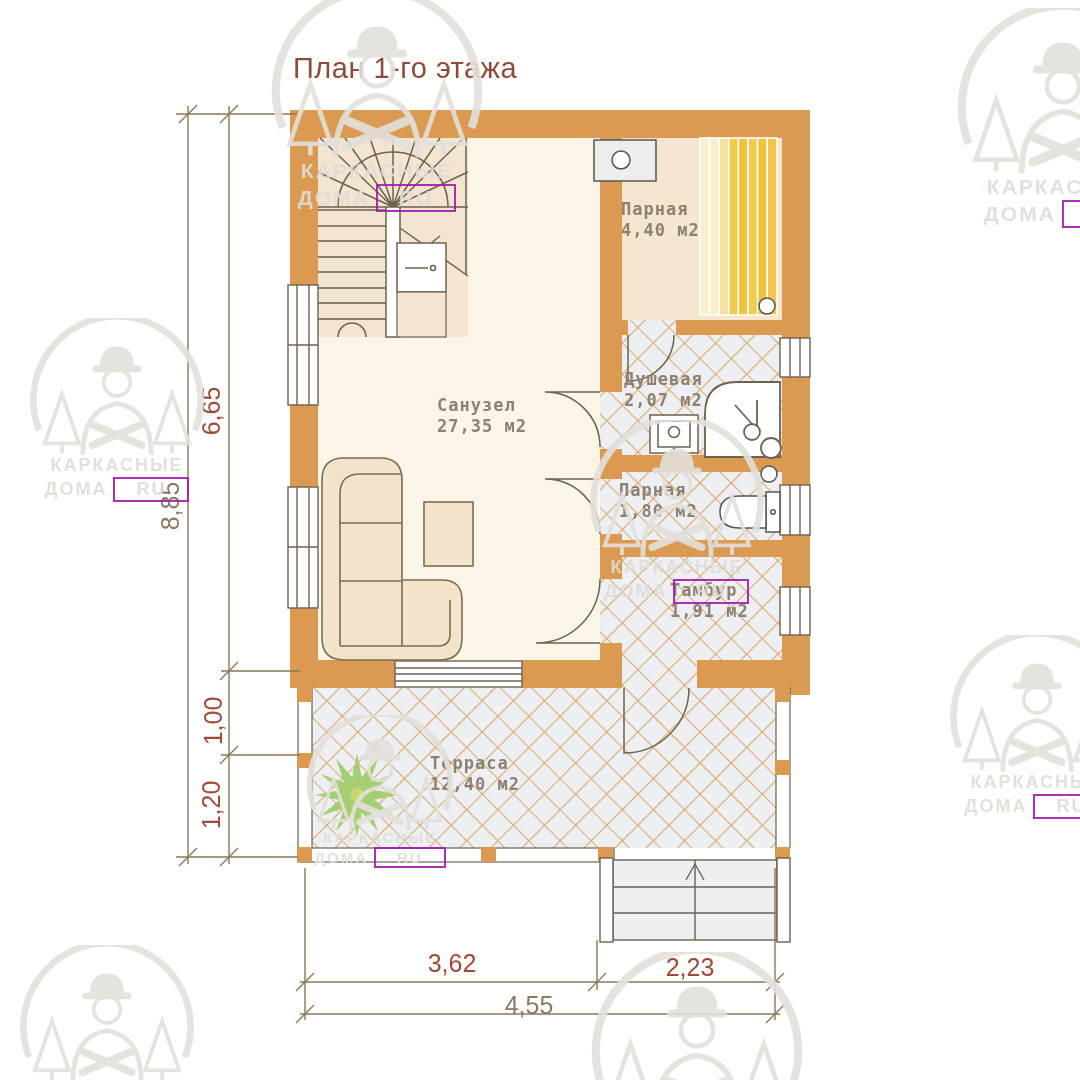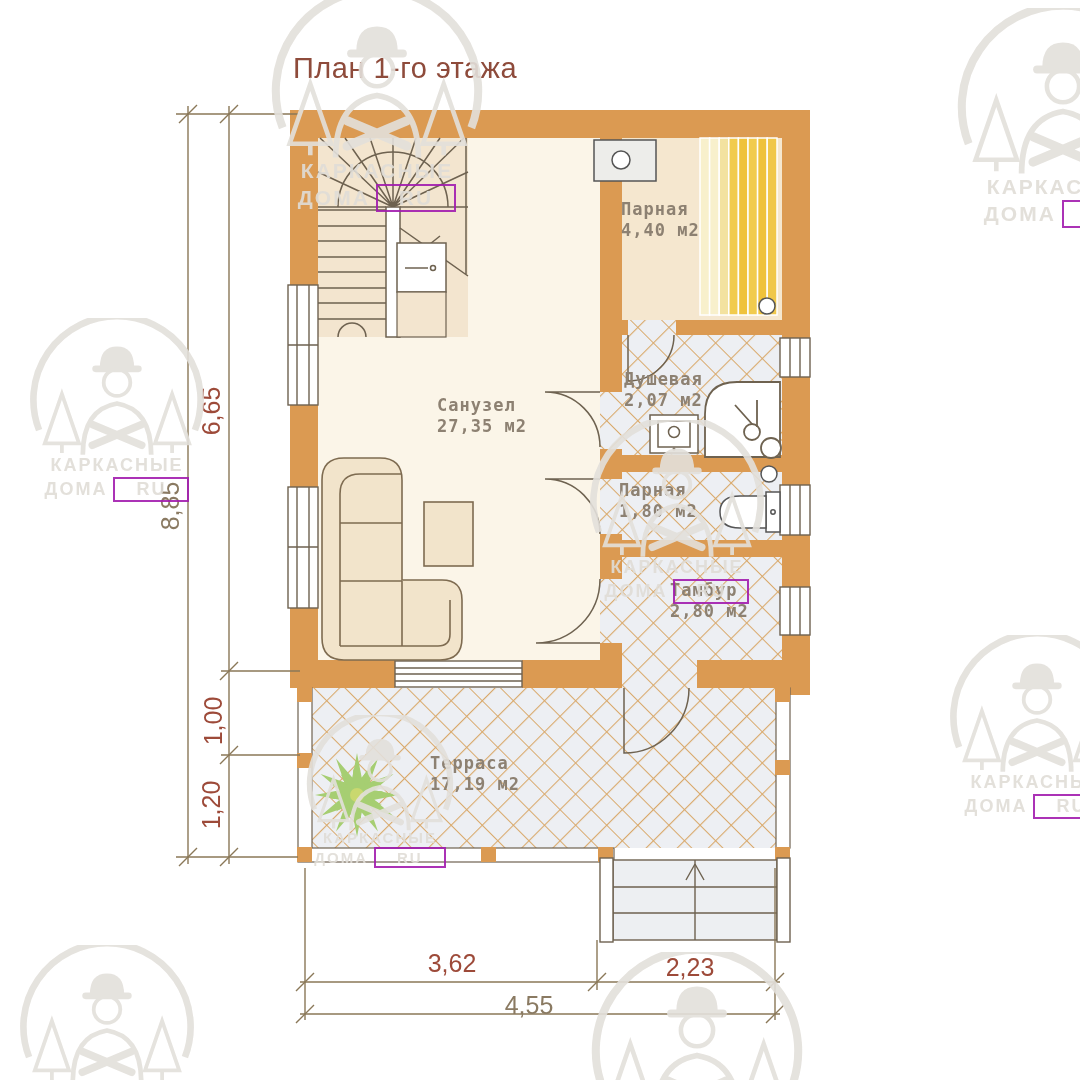--- a/index.html
+++ b/index.html
@@ -217,29 +217,29 @@
   <div class="room-label" style="left:624px;top:369px">
     <div>Душевая</div>
     <div>2,07 м2</div>
   </div>
   <div class="room-label" style="left:619px;top:480px">
     <div>Парная</div>
     <div>1,80 м2</div>
   </div>
   <div class="room-label" style="left:670px;top:580px">
     <div>Тамбур</div>
-    <div>2,80 м2</div>
+    <div>1,91 м2</div>
   </div>
   <div class="room-label" style="left:437px;top:395px">
     <div>Санузел</div>
     <div>27,35 м2</div>
   </div>
   <div class="room-label" style="left:430px;top:753px">
     <div>Терраса</div>
-    <div>17,19 м2</div>
+    <div>12,40 м2</div>
   </div>
 
   <div class="dim vert" style="left:211px;top:411px">6,65</div>
   <div class="dim vert" style="left:213px;top:721px">1,00</div>
   <div class="dim vert" style="left:211px;top:805px">1,20</div>
   <div class="dim vert total" style="left:170px;top:506px">8,85</div>
   <div class="dim" style="left:452px;top:963px">3,62</div>
   <div class="dim" style="left:690px;top:967px">2,23</div>
   <div class="dim total" style="left:529px;top:1005px">4,55</div>
 

